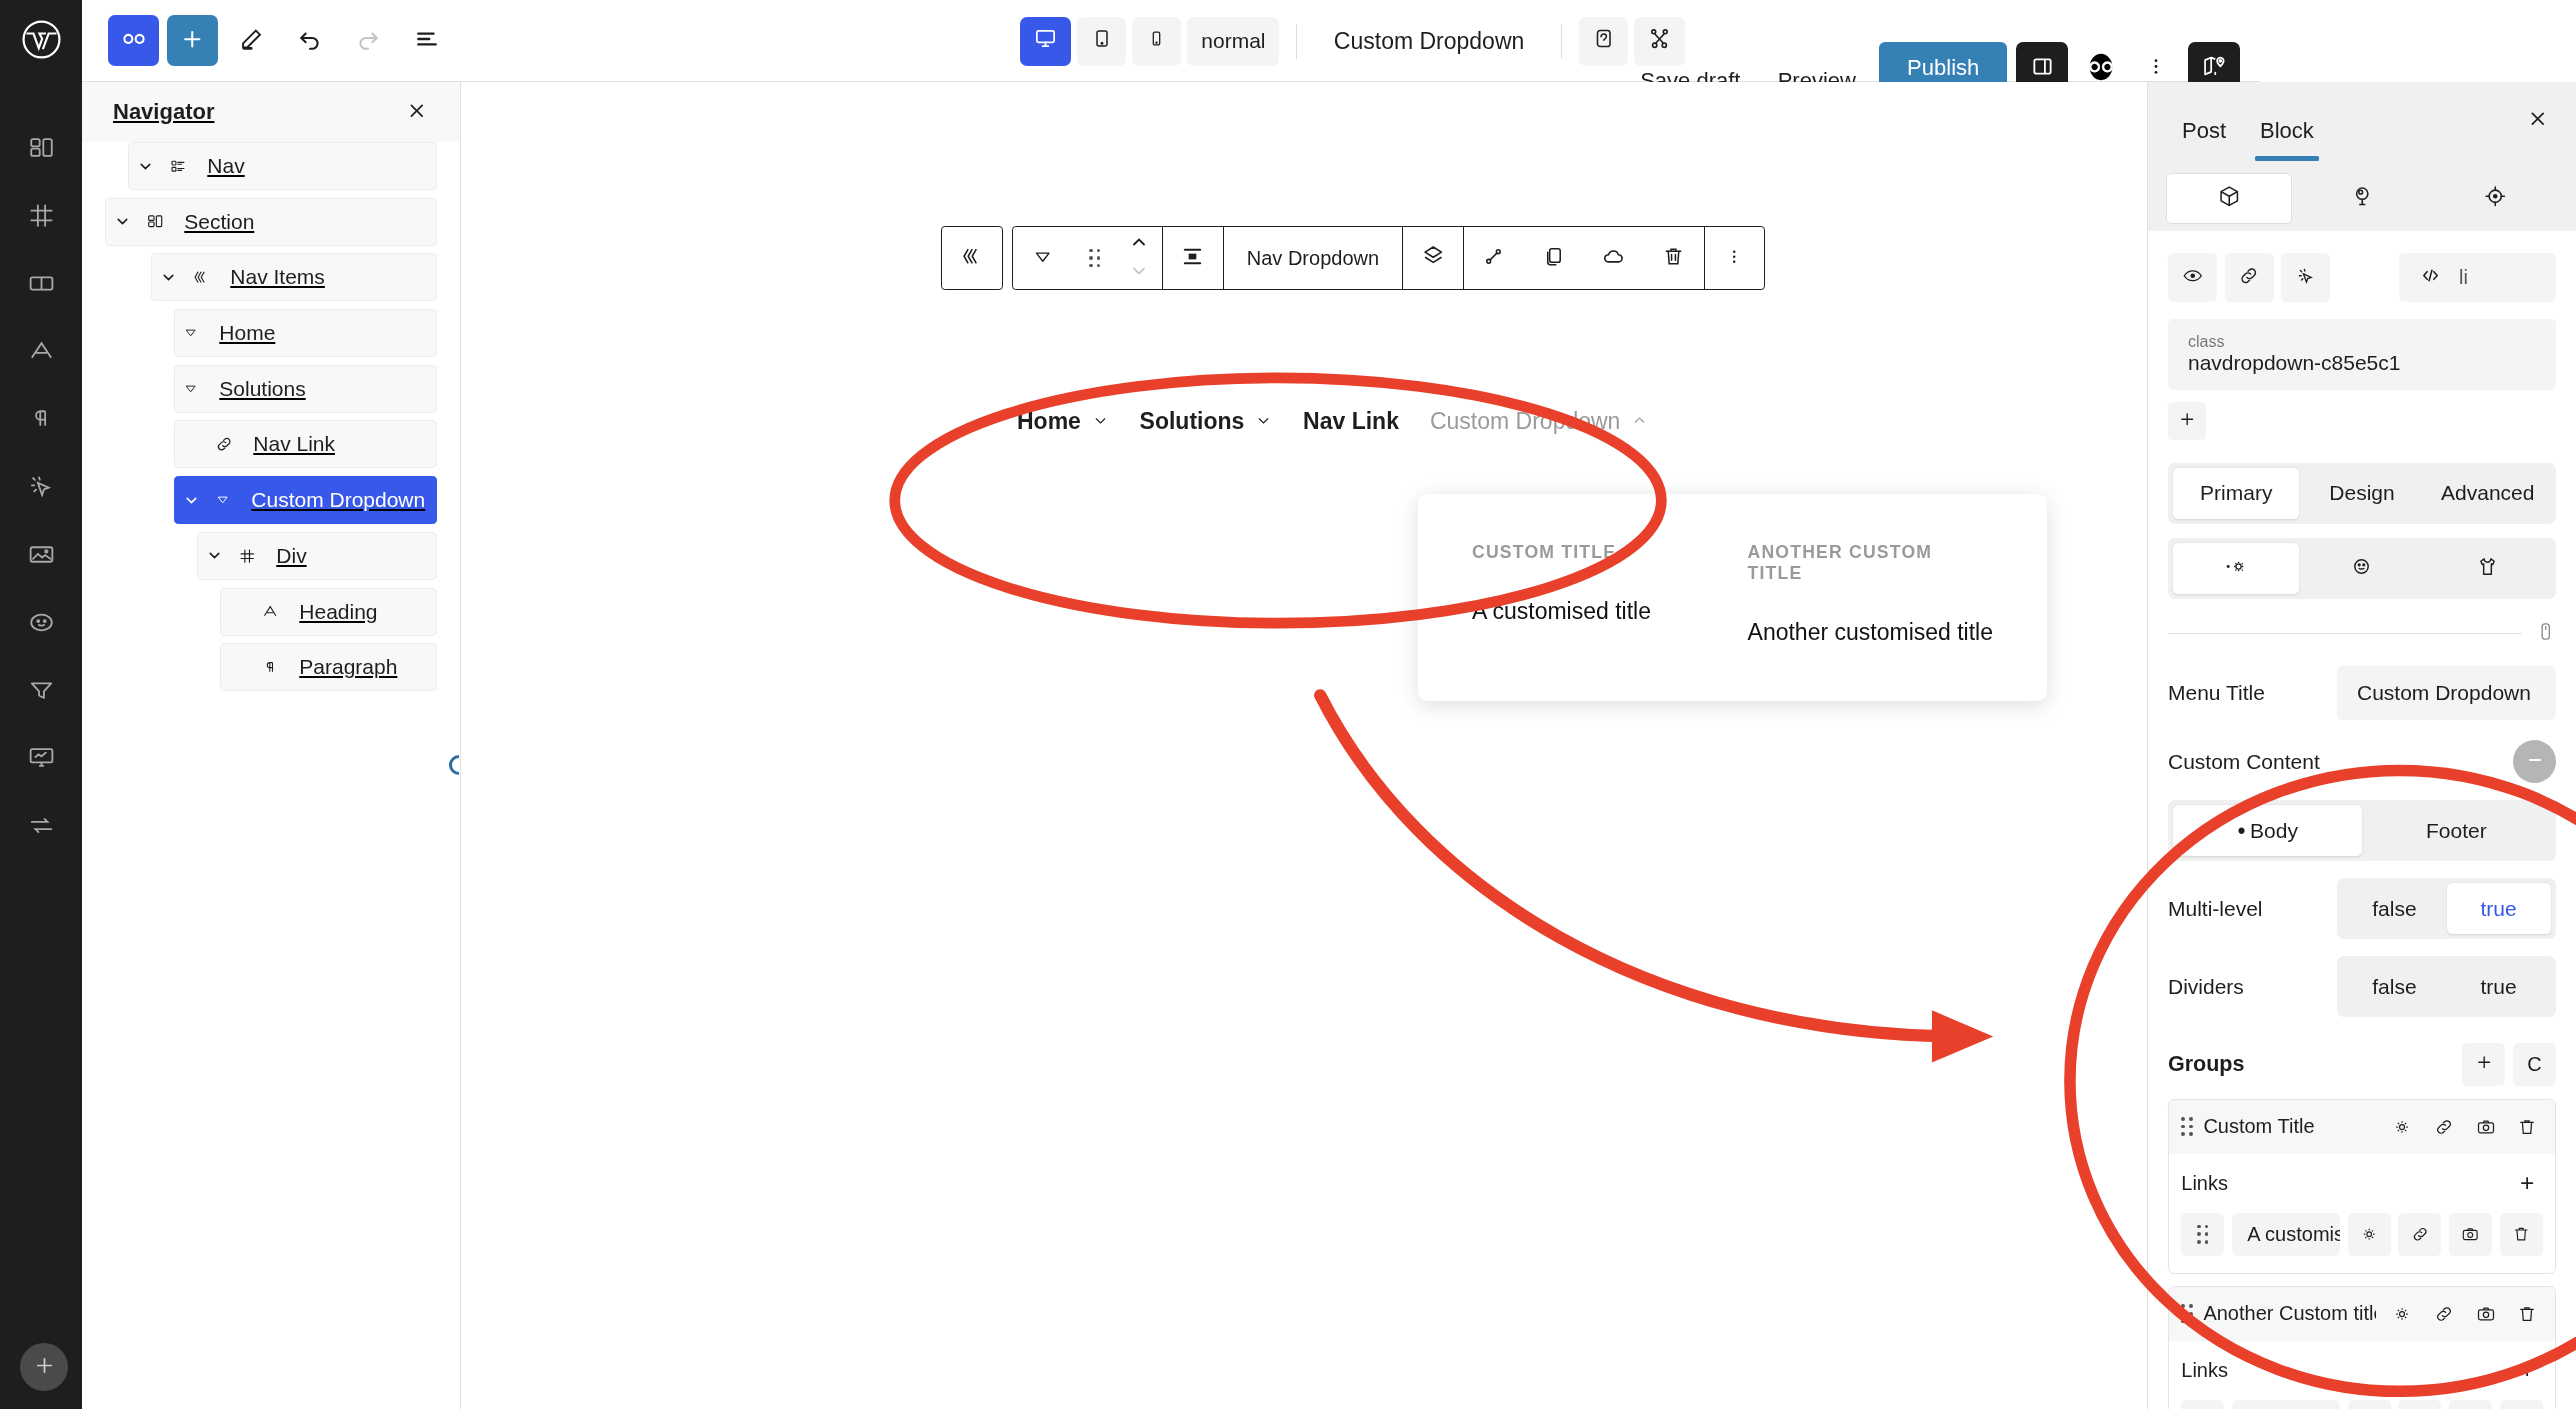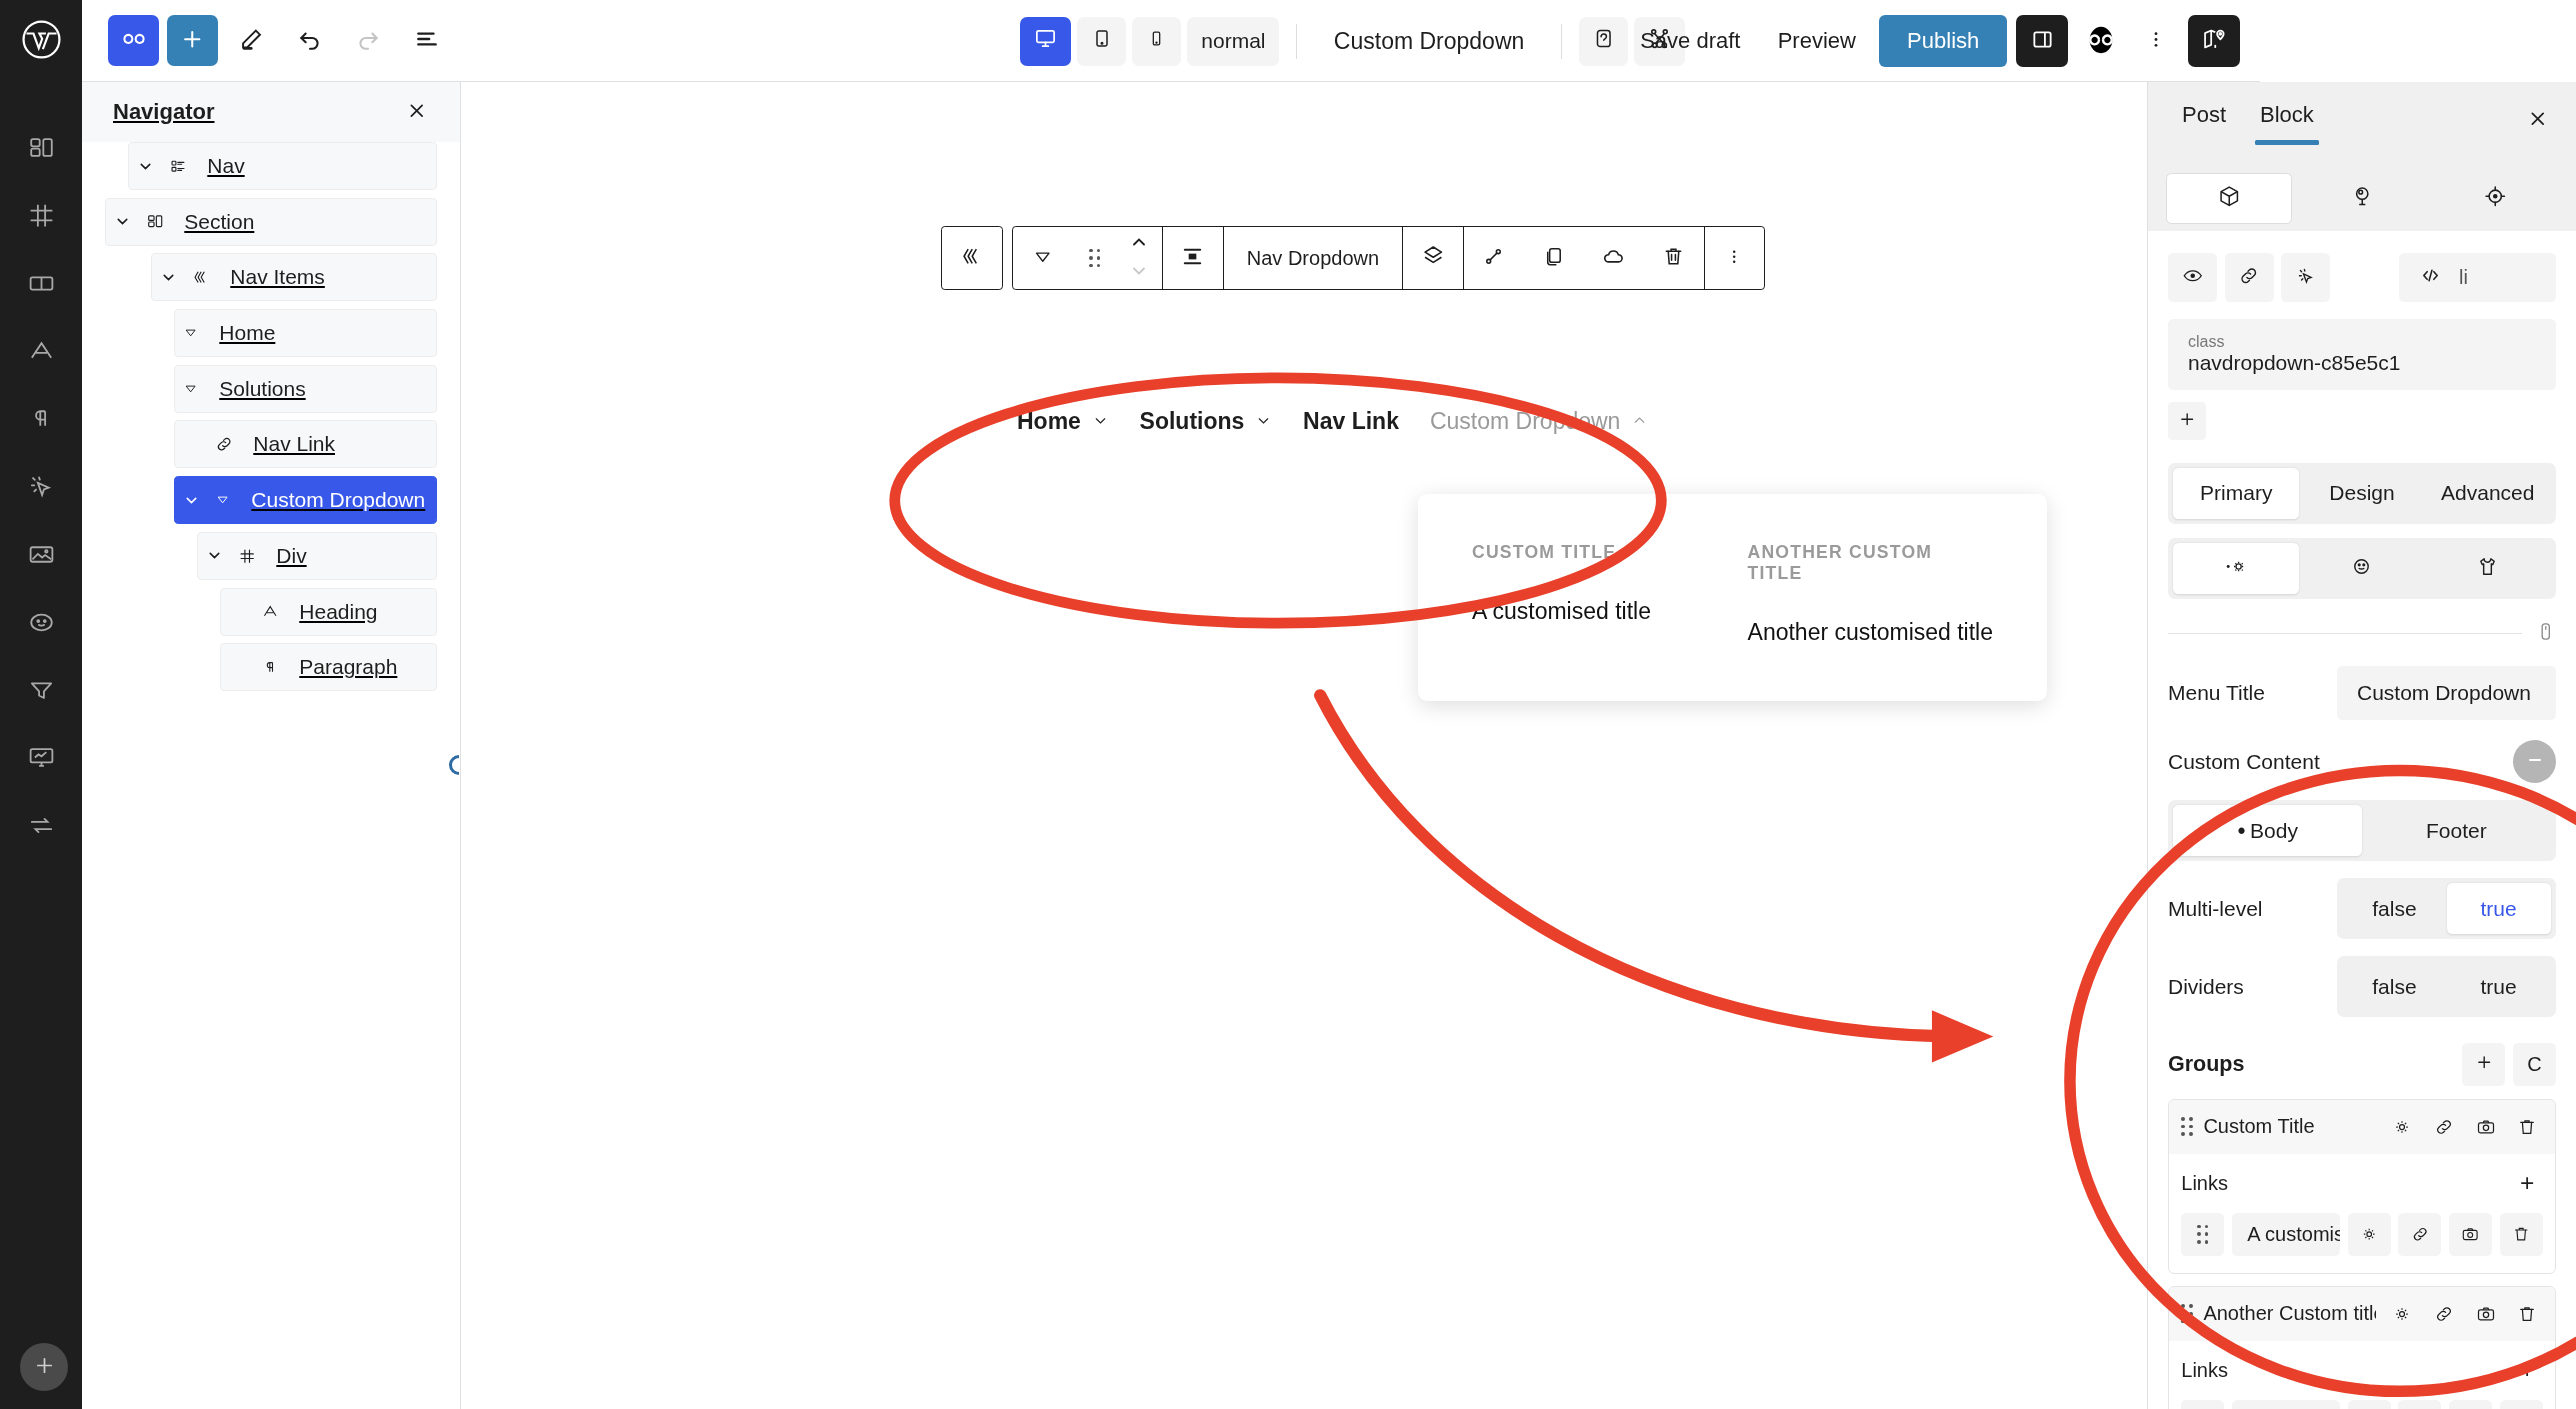--- a/index.html
+++ b/index.html
@@ -35,22 +35,22 @@
   }
   .chip {
     height: 49px; min-width: 49px; border-radius: 7px; background: #f4f4f4;
     display: flex; align-items: center; justify-content: center;
     font-size: 21px; color: #1e1e1e; padding: 0 14px; cursor: pointer; border: none;
   }
   .chip.active { background: #3858e9; }
   .divider-v { width: 0.8px; height: 35px; background: #ddd; margin: 0 10.7px; }
   .doc-title { font-size: 23px; color: #1e1e1e; padding: 0 20px; white-space: nowrap; }
   .tb-right {
-    position: absolute; right: 20px; top: 0; height: 82px;
-    display: flex; align-items: center; gap: 9.2px;
+    position: absolute; right: 20px; top: 12px; height: 82px;
+    display: flex; align-items: flex-end; gap: 9.2px;
   }
   .txt-btn { font-size: 22px; color: #1e1e1e; background: none; border: none; cursor: pointer; padding: 0 14px; white-space: nowrap; }
   .publish-btn {
     background: #3580b5; color: #fff; font-size: 22px; border: none; border-radius: 6.1px;
     padding: 13px 28px; cursor: pointer;
   }
   .dark-sq { width: 52px; height: 52px; background: #1e1e1e; border-radius: 7px; display:flex; align-items:center; justify-content:center; cursor:pointer; }
   .ic-btn { width: 46px; height: 52px; display:flex; align-items:center; justify-content:center; background:none; border:none; cursor:pointer; }
 
   
@@ -139,22 +139,22 @@
 
   
   .annot { position: absolute; left: 0; top: 0; width: 2576px; height: 1409px; pointer-events: none; }
 
   
   .sidebar {
     position: absolute; right: 0; top: 82px; width: 429px; height: 1327px;
     background: #ffffff; border-left: 0.8px solid #e0e0e0; overflow: hidden;
   }
   .sb-tabs {
-    height: 83px; background: #f0f0f1; display: flex; align-items: center;
-    padding: 16px 17px; position: relative;
+    height: 83px; background: #f0f0f1; display: flex; align-items: flex-end;
+    padding: 4px 17px; position: relative;
   }
   .sb-tab {
     font-size: 22px; color: #1e1e1e; padding: 0 17px 17px 17px; cursor: pointer;
     background: none; border: none; font-family: inherit; position: relative;
   }
   .sb-tab.active::after {
     content: ""; position: absolute; left: 12.3px; right: 12.3px; bottom: 0;
     height: 4.6px; background: #3580b5; border-radius: 1.5px;
   }
   .sb-close { position: absolute; right: 20px; top: 20px; background:none; border:none; cursor:pointer; width:37px; height:37px; display:flex; align-items:center; justify-content:center;}

